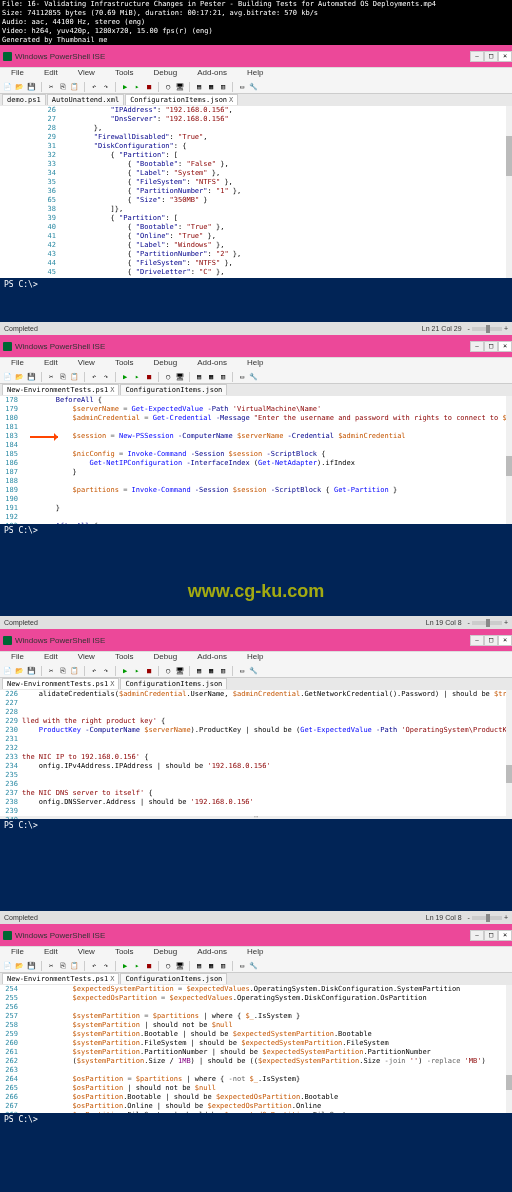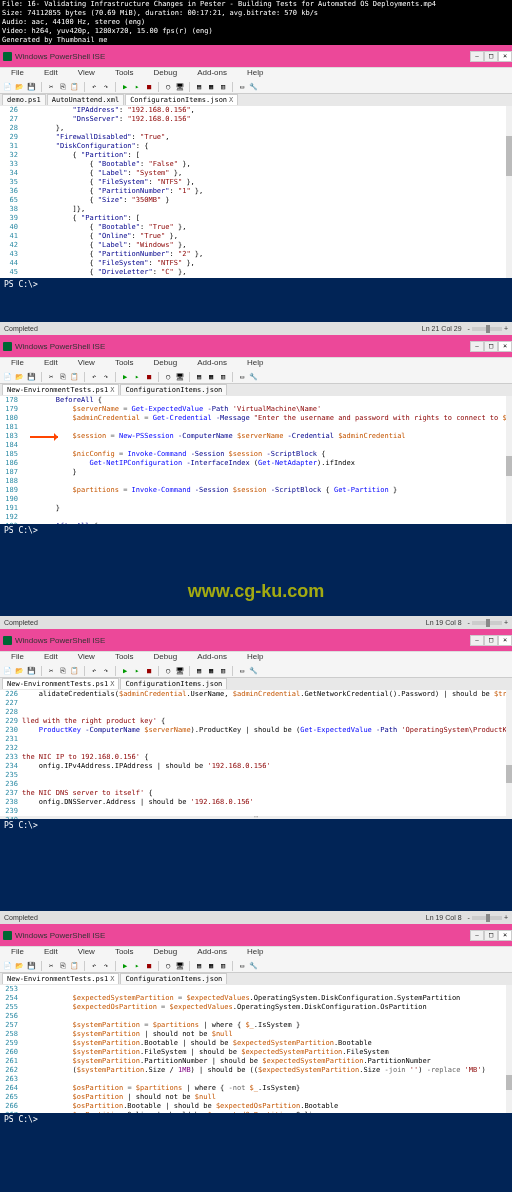--- a/index.html
+++ b/index.html
@@ -111,21 +111,21 @@
         <span>demo.ps1</span>
       </div>
     <div class="tab">
         <span>AutoUnattend.xml</span>
       </div>
     <div class="tab active">
         <span>ConfigurationItems.json</span> 
         <span class="tab-close">X</span>
       </div>
   </div>
-  <div class="editor" id="editor1" style="height:172px; overflow:hidden;">
+  <div class="editor" id="editor1" style="height:172px; overflow:hidden;padding-left:38px;">
     <div class="editor-line">
         <span class="gutter">26</span>
         <span class="code">            <span class="c-key">"IPAddress"</span>: <span class="c-str">"192.168.0.156"</span>,</span>
       </div>
       <div class="editor-line">
         <span class="gutter">27</span>
         <span class="code">            <span class="c-key">"DnsServer"</span>: <span class="c-str">"192.168.0.156"</span></span>
       </div>
       <div class="editor-line">
         <span class="gutter">28</span>
@@ -579,24 +579,20 @@
     <div class="tab active">
         <span>New-EnvironmentTests.ps1</span> 
         <span class="tab-close">X</span>
       </div>
     <div class="tab">
         <span>ConfigurationItems.json</span>
       </div>
   </div>
   <div class="editor" style="height:128px;">
     <div class="editor-line">
-        <span class="gutter">253</span>
-        <span class="code"></span>
-      </div>
-    <div class="editor-line">
         <span class="gutter">254</span>
         <span class="code">            <span class="c-var">$expectedSystemPartition</span> <span class="c-op">=</span> <span class="c-var">$expectedValues</span>.OperatingSystem.DiskConfiguration.SystemPartition</span>
       </div>
     <div class="editor-line">
         <span class="gutter">255</span>
         <span class="code">            <span class="c-var">$expectedOsPartition</span> <span class="c-op">=</span> <span class="c-var">$expectedValues</span>.OperatingSystem.DiskConfiguration.OsPartition</span>
       </div>
     <div class="editor-line">
         <span class="gutter">256</span>
         <span class="code"></span>

